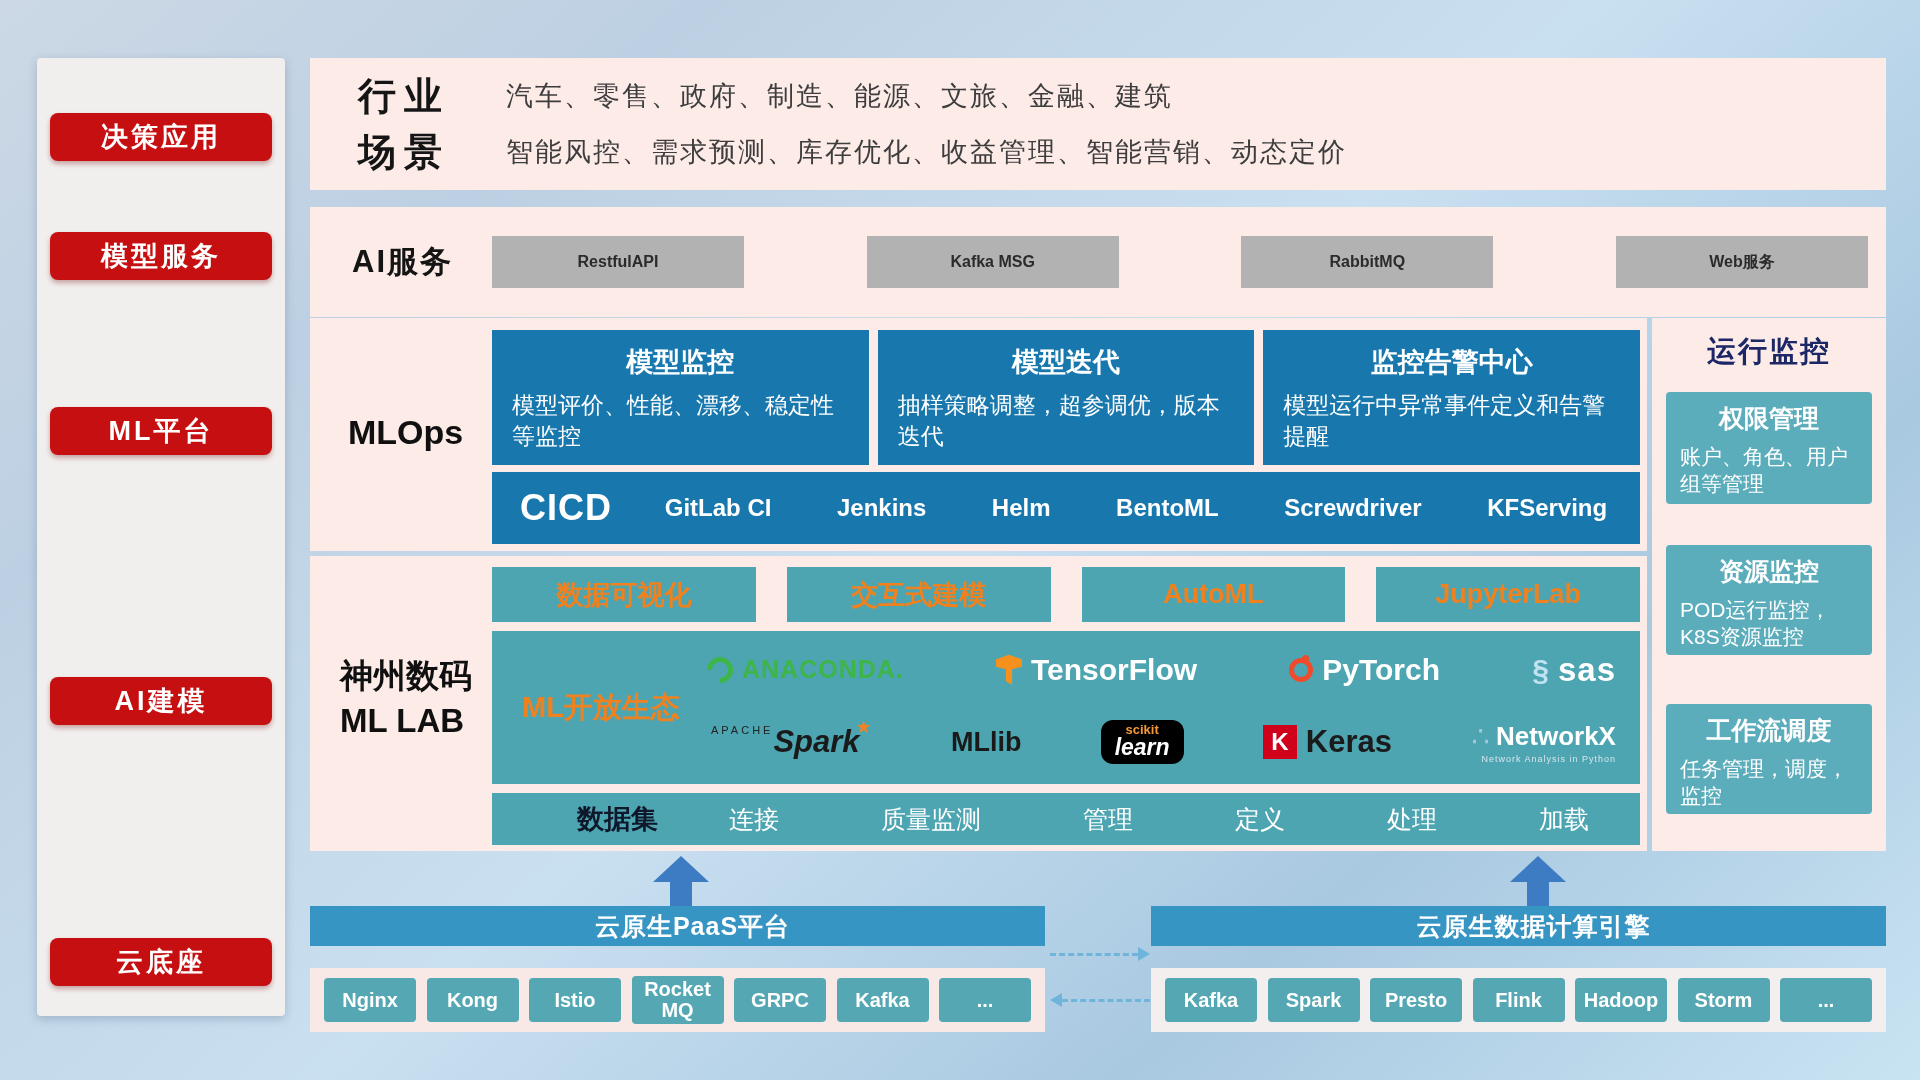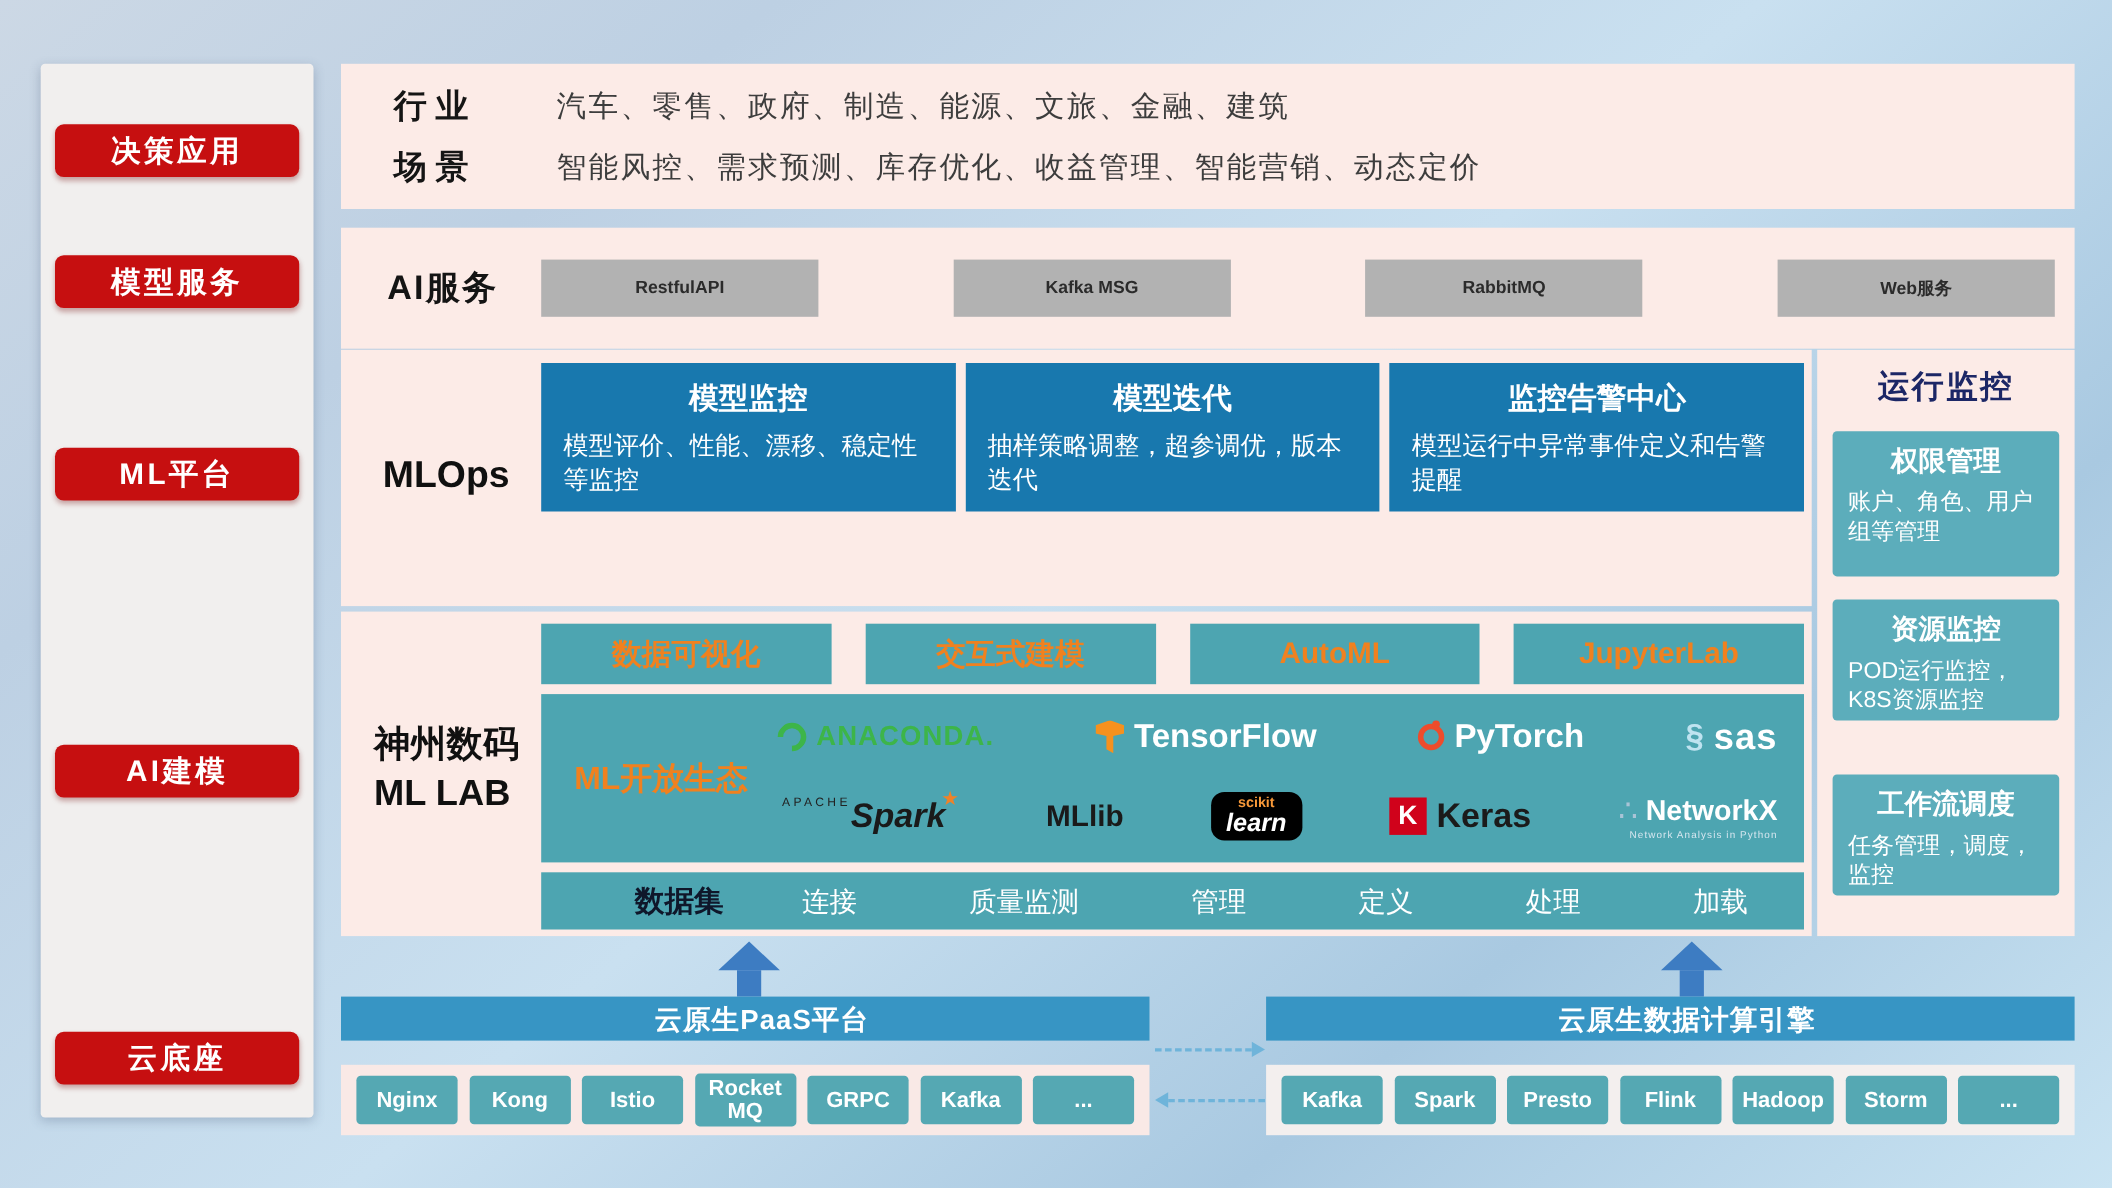--- a/index.html
+++ b/index.html
@@ -24,21 +24,21 @@
   .panel { position:absolute; background:#fcebe7; }
   .p-industry { left:310px; top:58px;  width:1576px; height:132px; }
   .p-service  { left:310px; top:207px; width:1576px; height:110px; }
   .p-mlops    { left:310px; top:318px; width:1337px; height:233px; }
   .p-mllab    { left:310px; top:556px; width:1337px; height:295px; }
   .p-monitor  { left:1652px; top:318px; width:234px; height:533px; }
 
   
   .ind-row { position:absolute; left:48px; right:20px; height:48px; display:flex; align-items:center; }
   .r1{top:14px;} .r2{top:70px;}
-  .ind-label { font-size:30px; font-weight:bold; color:#151515; width:148px; letter-spacing:8px; }
+  .ind-label { font-size:38px; font-weight:bold; color:#151515; width:148px; letter-spacing:8px; }
   .ind-text { font-size:27px; color:#3d3d3d; letter-spacing:2px; }
 
   
   .svc-label { position:absolute; left:42px; top:50%; transform:translateY(-50%);
     font-size:31px; font-weight:bold; color:#141414; letter-spacing:2px; }
   .svc-btns { position:absolute; left:182px; right:18px; top:29px; height:52px;
     display:flex; justify-content:space-between; }
   .gray-btn { width:252px; height:52px; background:#b2b2b2; color:#2b2b2b;
     font-size:16px; font-weight:bold; display:flex; align-items:center; justify-content:center; }
 
@@ -105,21 +105,21 @@
   .data-row { position:absolute; left:182px; top:237px; width:1148px; height:52px;
     background:#4da5b1; display:flex; align-items:center; color:#fff; }
   .data-label { color:#0f172a; font-size:27px; font-weight:bold; margin-left:85px; }
   .data-items { flex:1; display:flex; justify-content:space-around; font-size:25px; margin-left:20px; }
 
   
   .mon-title { text-align:center; margin-top:14px; font-size:29px; font-weight:bold;
     color:#1c2766; letter-spacing:2px; }
   .mon-card { position:absolute; left:14px; width:206px; background:#5cadbb; border-radius:4px;
     color:#fff; padding:8px 14px; }
-  .mc0{top:74px;  height:132px;} .mc1{top:227px; height:110px;} .mc2{top:386px; height:110px;}
+  .mc0{top:74px;  height:112px;} .mc1{top:227px; height:110px;} .mc2{top:386px; height:110px;}
   .mon-card .mc-title { text-align:center; font-size:25px; font-weight:bold; margin-top:2px; }
   .mon-card .mc-desc  { font-size:21px; margin-top:8px; line-height:1.3; }
 
   
   .bar-header { position:absolute; top:906px; height:40px; background:#3795c4; color:#fff;
     font-size:25px; font-weight:bold; display:flex; align-items:center; justify-content:center;
     letter-spacing:1px;padding-left:30px; }
   .bh-left { left:310px; width:735px; }
   .bh-right{ left:1151px; width:735px; }
   .bar-row { position:absolute; top:968px; height:64px; display:flex; align-items:center;
@@ -188,20 +188,31 @@
       </div>
       <div class="blue-card">
         <div class="bc-title">模型迭代</div>
         <div class="bc-desc">抽样策略调整，超参调优，版本迭代</div>
       </div>
       <div class="blue-card">
         <div class="bc-title">监控告警中心</div>
         <div class="bc-desc">模型运行中异常事件定义和告警提醒</div>
       </div>
     </div>
+    <div class="cicd-bar">
+      <span class="cicd-label">CICD</span>
+      <div class="cicd-items">
+        <span>GitLab CI</span>
+        <span>Jenkins</span>
+        <span>Helm</span>
+        <span>BentoML</span>
+        <span>Screwdriver</span>
+        <span>KFServing</span>
+      </div>
+    </div>
   </section>
 
   <section class="panel p-mllab">
     <div class="mllab-label">
       <div>神州数码</div>
       <div>ML LAB</div>
     </div>
     <div class="lab-btns">
       <div class="teal-btn">数据可视化</div>
       <div class="teal-btn">交互式建模</div>

